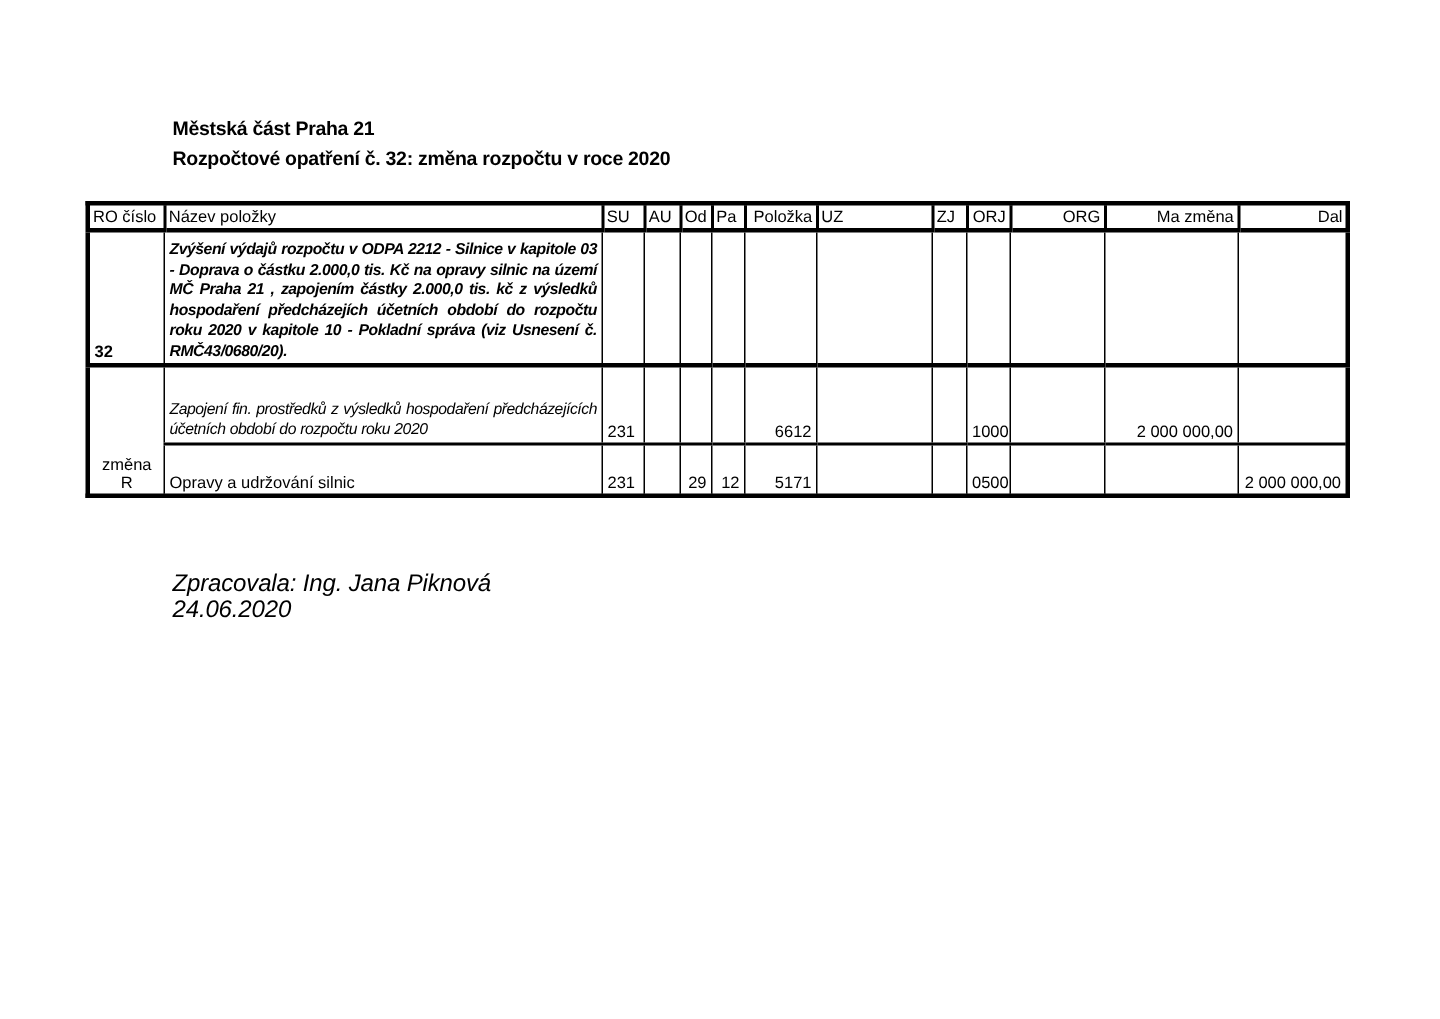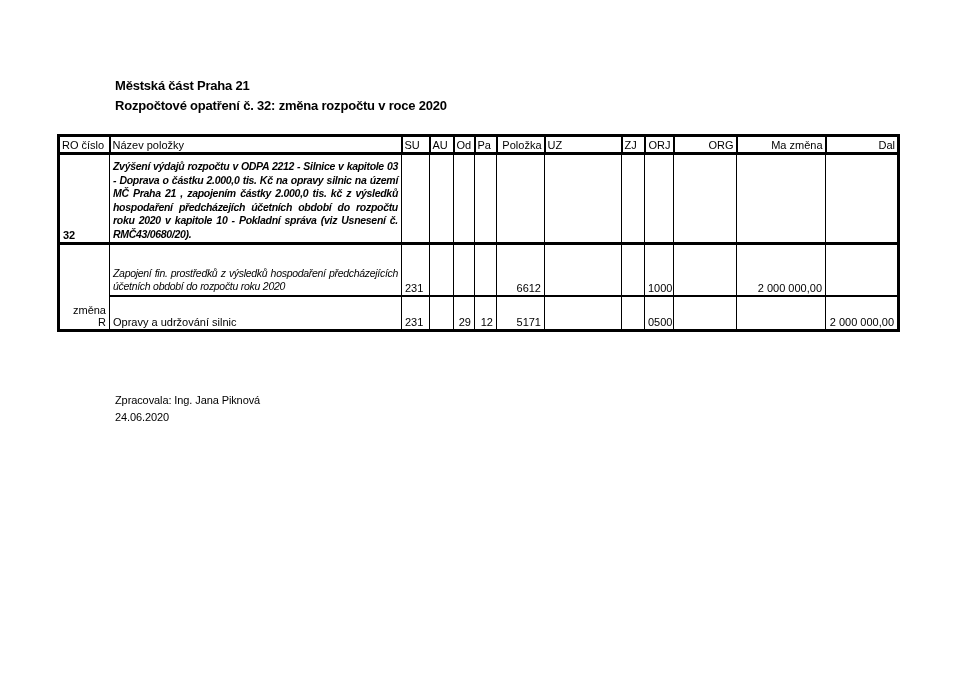--- a/index.html
+++ b/index.html
@@ -65,21 +65,21 @@
   .c-nazev { border-left-width: 2px; border-right-width: 2px; }
 
   .cell-ro-measure {
     font-weight: bold;
     text-align: left;
     vertical-align: bottom;
     padding: 0 2px 1px 2px;
   }
   .cell-ro-span {
     vertical-align: middle;
-    text-align: right;
+    text-align: center;
     padding-left: 2px;
     border-bottom-width: 3px;
   }
   .desc-p {
     text-align: justify;
     font-size: 10.5px;
     letter-spacing: -0.3px;
     line-height: 13.5px;
     word-spacing: 0.2px;
     font-style: italic;
@@ -93,24 +93,25 @@
   .change-desc {
     padding: 0 2px 2px 2px;
   }
   .c-su  { text-align: left; }
   .c-od, .c-pa, .c-pol, .c-madati, .c-dal { text-align: right; }
   .c-orj { text-align: left; padding-left: 2px; margin-left: 16px; }
 
   .footer {
     position: absolute;
     left: 115px;
-    top: 392px;
-    font-size: 11px;
+    top: 381px;
+    font-size: 16px;
     line-height: 17px;
     letter-spacing: -0.1px;
+    font-style: italic;
   }
 </style>
 </head>
 <body>
 
 <div class="page">
 
   <div class="titles">
     <div>Městská část Praha 21</div>
     <div>Rozpočtové opatření č. 32: změna rozpočtu v roce 2020</div>

